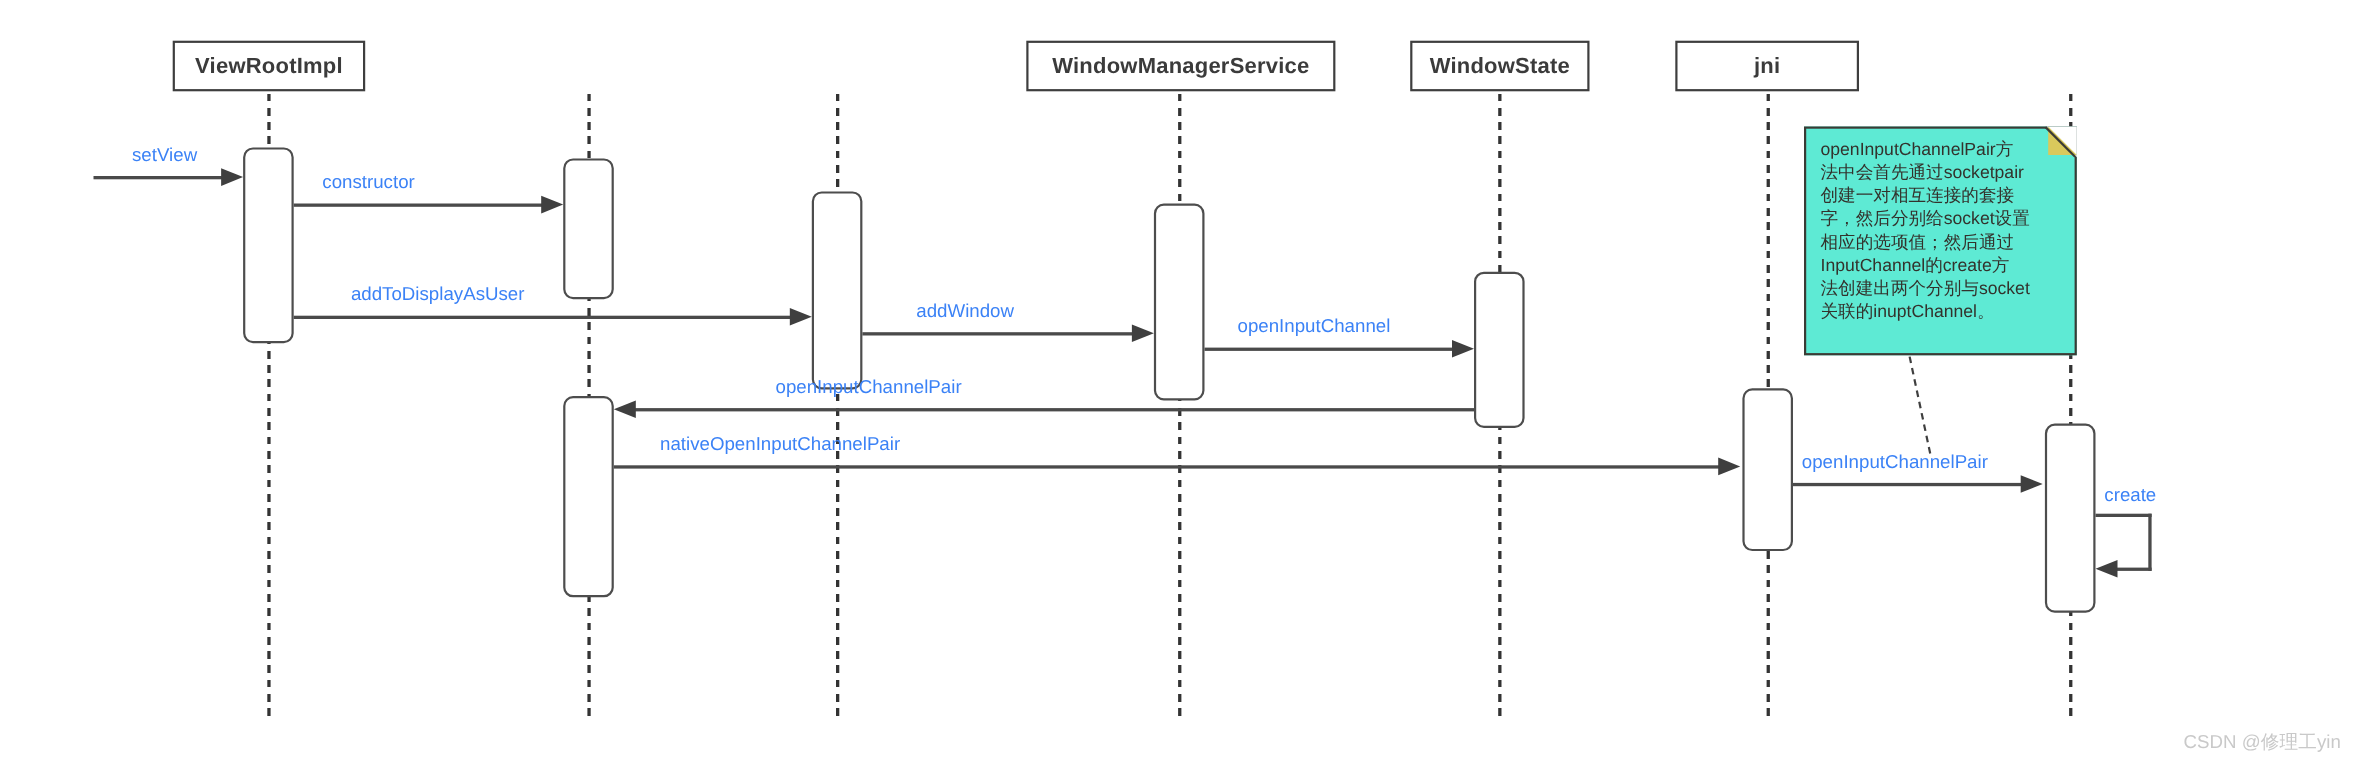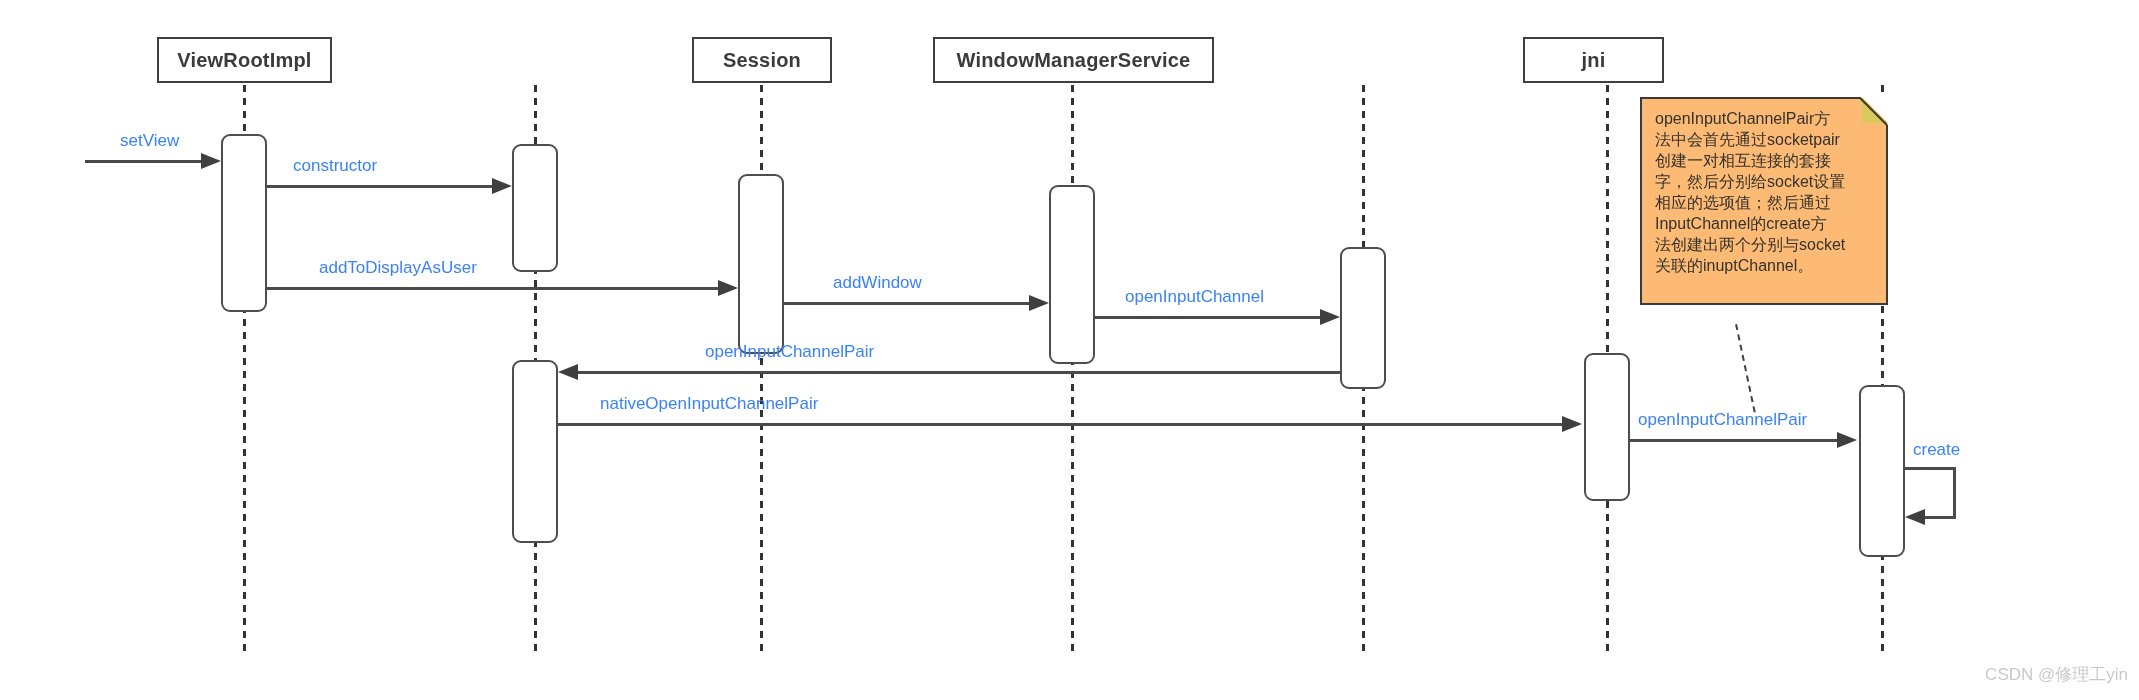--- a/index.html
+++ b/index.html
@@ -22,22 +22,22 @@
     background:#fff;border:2px solid #4D4D4D;border-radius:9px;
   }
   .msg-line{position:absolute;height:3px;background:#4A4A4A;z-index:3;}
   .msg-vline{position:absolute;width:3px;background:#4A4A4A;z-index:3;}
   .msg-label{position:absolute;font-size:17px;color:#3b82f6;white-space:nowrap;z-index:4;text-align:center;}
   .arr-r{position:absolute;width:0;height:0;z-index:4;
     border-top:8px solid transparent;border-bottom:8px solid transparent;border-left:20px solid #3F3F3F;}
   .arr-l{position:absolute;width:0;height:0;z-index:4;
     border-top:8px solid transparent;border-bottom:8px solid transparent;border-right:20px solid #3F3F3F;}
   .note{
-    position:absolute;left:1640px;top:97px;width:248px;height:208px;box-sizing:border-box;
-    background:#fdba74;border:2px solid #3B3B35;z-index:5;
+    position:absolute;left:1640px;top:115px;width:248px;height:208px;box-sizing:border-box;
+    background:#5eead4;border:2px solid #3B3B35;z-index:5;
     padding:9px 8px 0 13px;font-size:16px;line-height:21px;color:#33322C;
   }
   .note-line{white-space:nowrap;}
   .fold-white{position:absolute;top:-2px;right:-2px;width:0;height:0;
     border-top:28px solid #ffffff;border-left:28px solid transparent;}
   .fold-flap{position:absolute;top:-2px;right:-2px;width:0;height:0;
     border-bottom:26px solid #D9C95C;border-right:26px solid transparent;}
   .fold-edge{position:absolute;top:11px;right:-6px;width:38px;height:2px;background:#3B3B35;transform:rotate(45deg);}
   .note-connector{
     position:absolute;left:1737px;top:324px;width:90px;height:0;z-index:5;
@@ -57,27 +57,27 @@
   <div class="lifeline" style="left:534px;"></div>
   <div class="lifeline" style="left:760px;"></div>
   <div class="lifeline" style="left:1071px;"></div>
   <div class="lifeline" style="left:1362px;"></div>
   <div class="lifeline" style="left:1606px;"></div>
   <div class="lifeline" style="left:1881px;"></div>
 
   <div class="actor-box" style="left:157px;width:175px;">
       <span>ViewRootImpl</span>
     </div>
-  <div class="actor-box" style="left:692px;width:140px;">
-      <span>Session</span>
-    </div>
   <div class="actor-box" style="left:933px;width:281px;justify-content:center;">
       <span>WindowManagerService</span>
     </div>
-  <div class="actor-box" style="left:1523px;width:141px;">
+  <div class="actor-box" style="left:1282px;width:163px;">
+      <span>WindowState</span>
+    </div>
+  <div class="actor-box" style="left:1523px;width:167px;">
       <span>jni</span>
     </div>
 
   <div class="activation" style="left:221px;top:134px;height:178px;"></div>
   <div class="activation" style="left:512px;top:144px;height:128px;"></div>
   <div class="activation" style="left:738px;top:174px;height:180px;"></div>
   <div class="activation" style="left:1049px;top:185px;height:179px;"></div>
   <div class="activation" style="left:1340px;top:247px;height:142px;"></div>
   <div class="activation" style="left:512px;top:360px;height:183px;"></div>
   <div class="activation" style="left:1584px;top:353px;height:148px;"></div>

